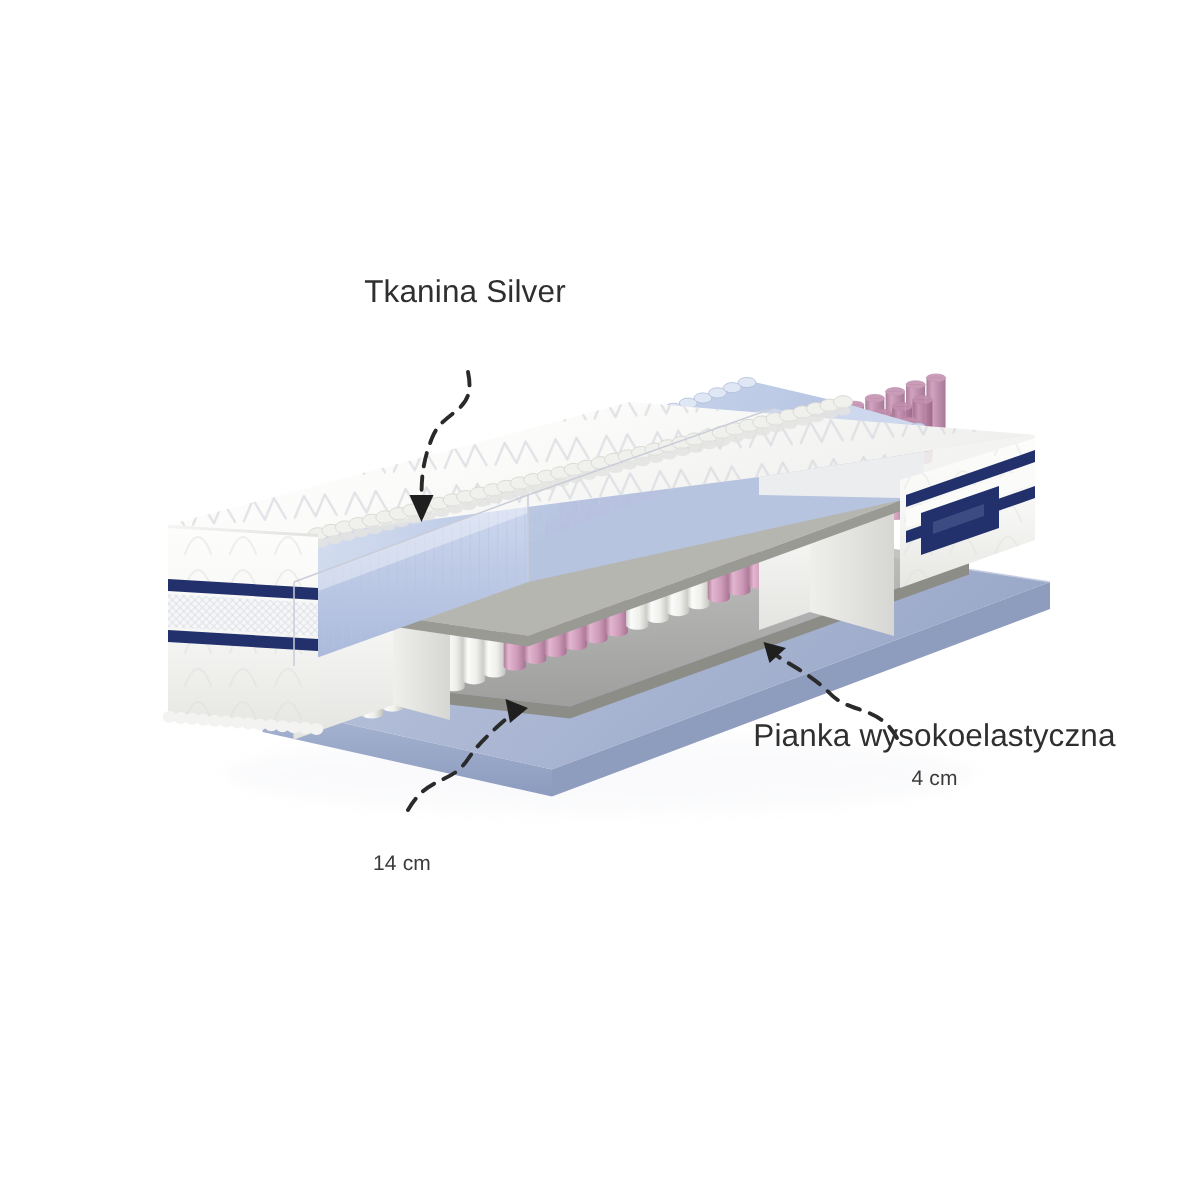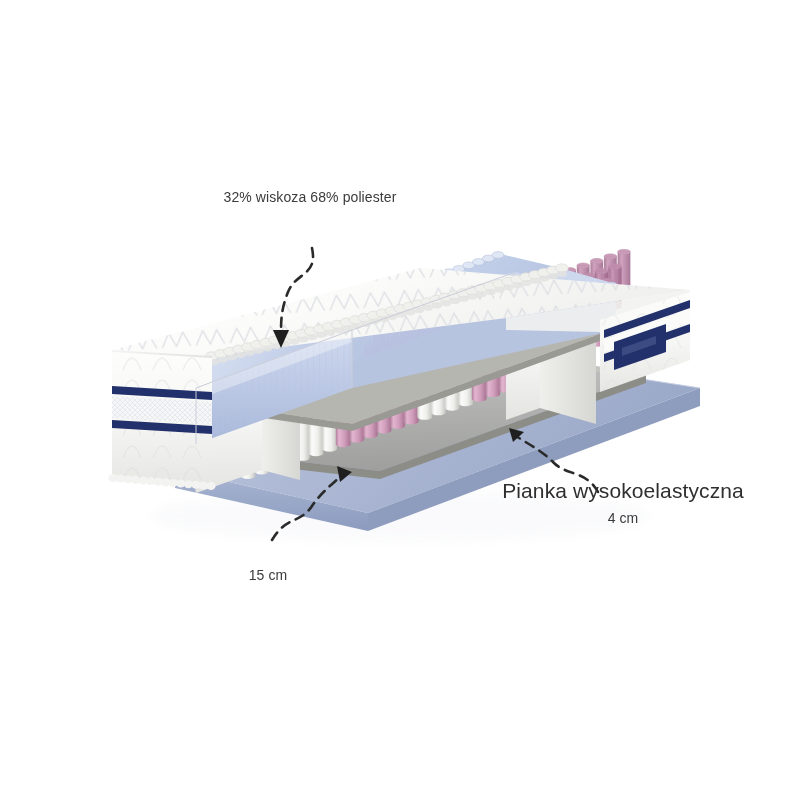--- a/index.html
+++ b/index.html
@@ -1370,25 +1370,25 @@
       <path id="arrowFoam" d="M598 492 C 586 470, 566 476, 553 462 C 541 450, 528 444, 516 436"></path>
     </g>
     <g fill="#1f1f1f">
       <polygon points="281,348 273,330 289,330"></polygon>
       <polygon points="337,466 352,472 340,482"></polygon>
       <polygon points="509,428 524,432 513,442"></polygon>
     </g>
   </svg>
 
   <div class="callout" id="callout-cover">
-    <div class="sub">32% wiskoza 68% poliester</div>
+    <div class="title">Tkanina Silver</div>
   </div>
 
   <div class="callout" id="callout-foam">
     <div class="title">Pianka wysokoelastyczna</div>
     <div class="sub">4 cm</div>
   </div>
 
   <div class="callout" id="callout-spring">
-    <div class="sub">15 cm</div>
+    <div class="sub">14 cm</div>
   </div>
 
 </div>
 
 </body></html>

